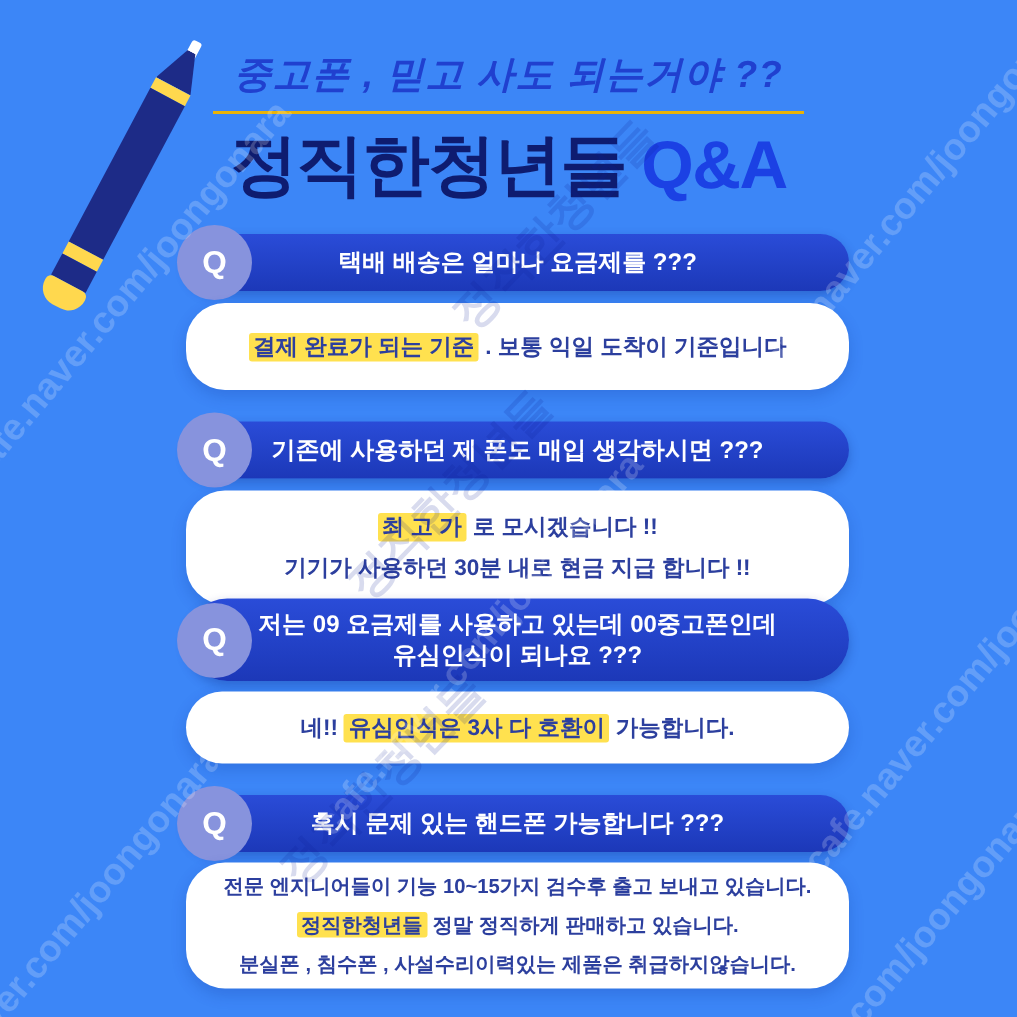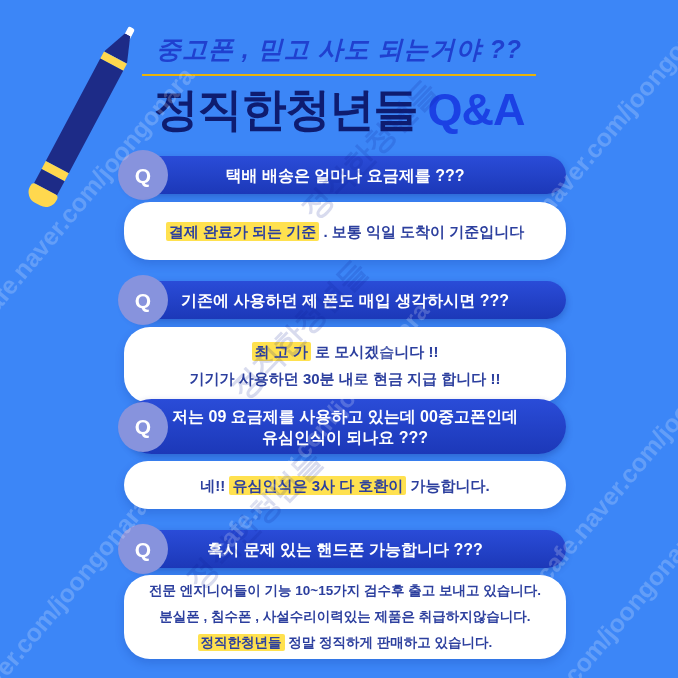--- a/index.html
+++ b/index.html
@@ -143,17 +143,17 @@
   <div class="card card-3">
     <p class="ans-line"><span>네!! </span><span class="hl">유심인식은 3사 다 호환이</span><span> 가능합니다.</span></p>
   </div>
 
   <div class="bar bar-4">
     <div class="badge">Q</div>
     <div>혹시 문제 있는 핸드폰 가능합니다 ???</div>
   </div>
   <div class="card card-4 card-sm">
     <p class="ans-line"><span>전문 엔지니어들이 기능 10~15가지 검수후 출고 보내고 있습니다.</span></p>
+    <p class="ans-line"><span class="hl">정직한청년들</span><span> 정말 정직하게 판매하고 있습니다.</span></p>
     <p class="ans-line"><span>분실폰 , 침수폰 , 사설수리이력있는 제품은 취급하지않습니다.</span></p>
-    <p class="ans-line"><span class="hl">정직한청년들</span><span> 정말 정직하게 판매하고 있습니다.</span></p>
   </div>
 
 </div>
 
 </body></html>

